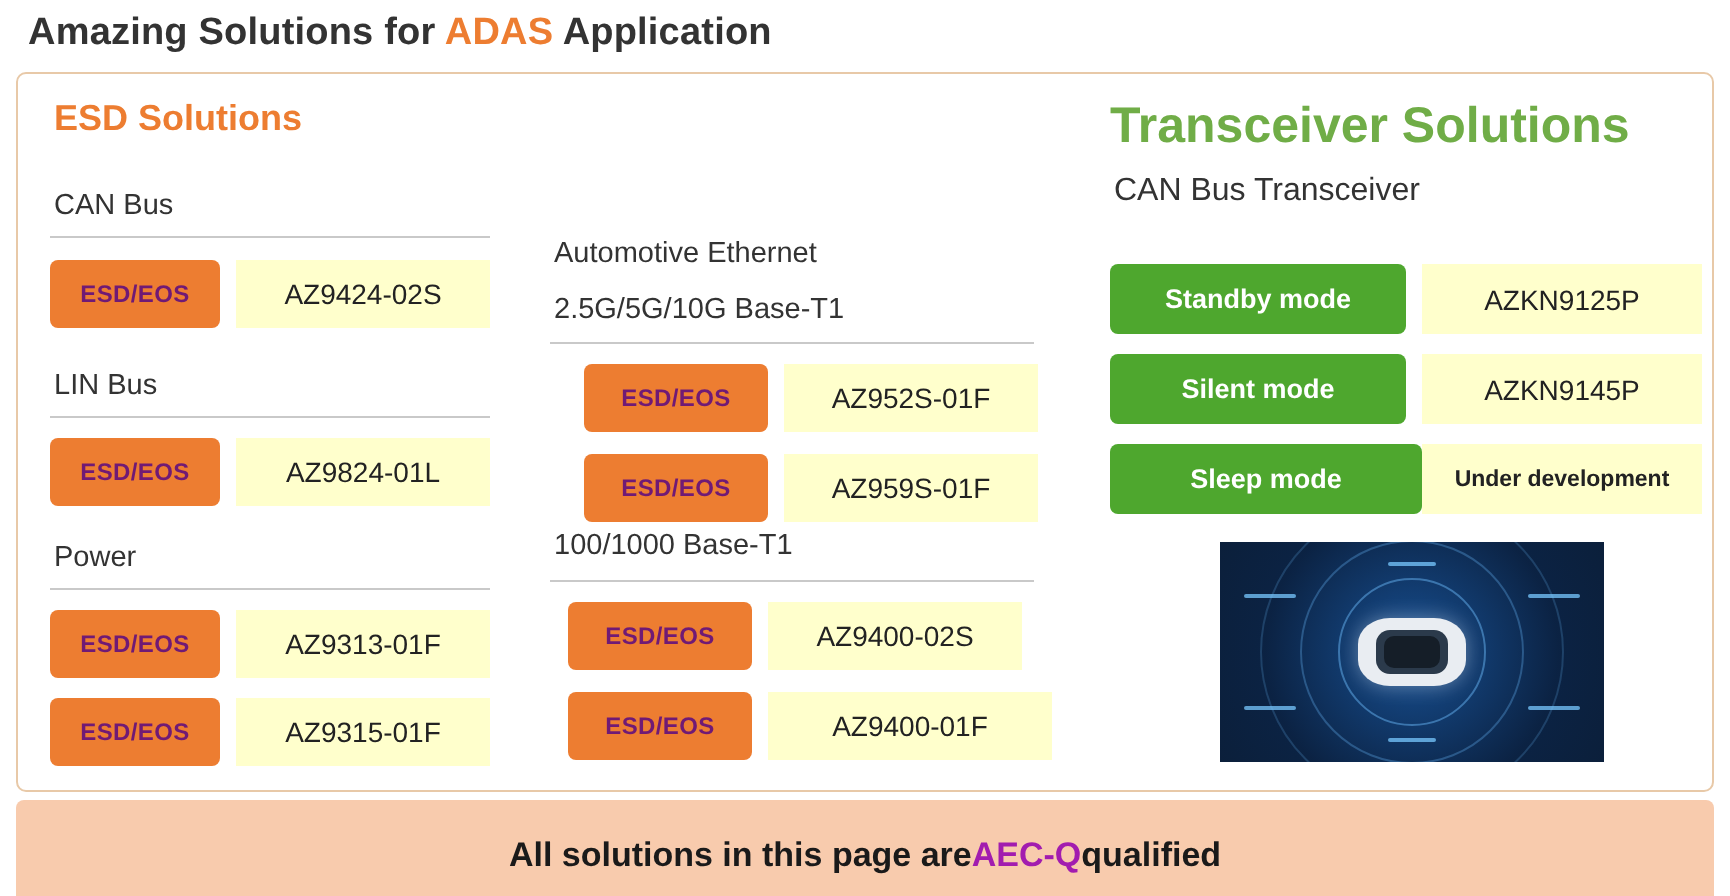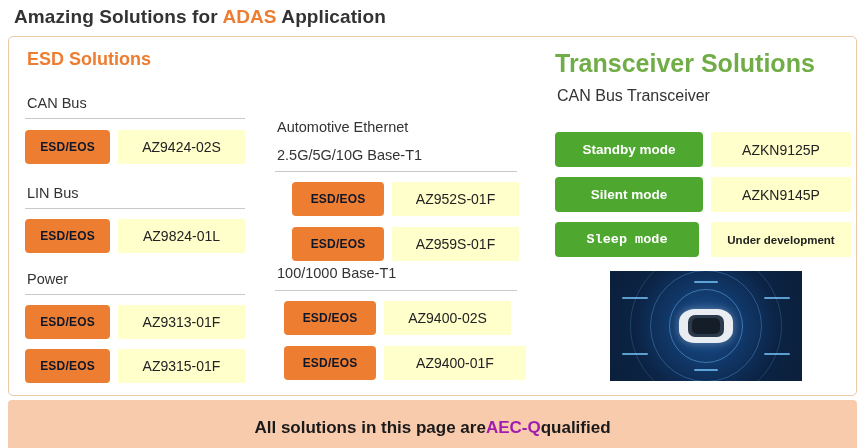--- a/index.html
+++ b/index.html
@@ -71,21 +71,21 @@
     position: absolute;
     height: 1px;
     background: #C9C9C9;
   }
 
   
   .chip-esd {
     position: absolute;
     background: #ED7D31;
     border-radius: 4px;
-    color: #0f172a;
+    color: #701a75;
     font-size: 12px;
     font-weight: bold;
     display: flex; align-items: center; justify-content: center;
     letter-spacing: 0.2px;
   }
   .chip-part {
     position: absolute;
     background: #FFFFCC;
     color: #222222;
     font-size: 14px;
@@ -220,21 +220,21 @@
     <div class="chip-part" style="left:375px; top:264px; width:127px; height:34px;">AZ9400-02S</div>
     <div class="chip-esd" style="left:275px; top:309px; width:92px; height:34px;">ESD/EOS</div>
     <div class="chip-part" style="left:375px; top:309px; width:142px; height:34px;">AZ9400-01F</div>
 
     <div class="chip-mode" style="left:546px; top:95px; width:148px; height:35px;">Standby mode</div>
     <div class="chip-part" style="left:702px; top:95px; width:140px; height:35px;">AZKN9125P</div>
 
     <div class="chip-mode" style="left:546px; top:140px; width:148px; height:35px;">Silent mode</div>
     <div class="chip-part" style="left:702px; top:140px; width:140px; height:35px;">AZKN9145P</div>
 
-    <div class="chip-mode" style="left:546px; top:185px; width:144px; height:35px;font-family:Liberation Mono, monospace;">Sleep mode</div>
+    <div class="chip-mode" style="left:546px; top:185px; width:156px; height:35px;">Sleep mode</div>
     <div class="chip-part small" style="left:702px; top:185px; width:140px; height:35px;">Under development</div>
 
     <div class="carimg">
       <div class="glow"></div>
       <div class="ring r3"></div>
       <div class="ring r2"></div>
       <div class="ring r1"></div>
       <div class="dash" style="left:12px; top:26px; width:26px;"></div>
       <div class="dash" style="left:12px; top:82px; width:26px;"></div>
       <div class="dash" style="left:154px; top:26px; width:26px;"></div>

